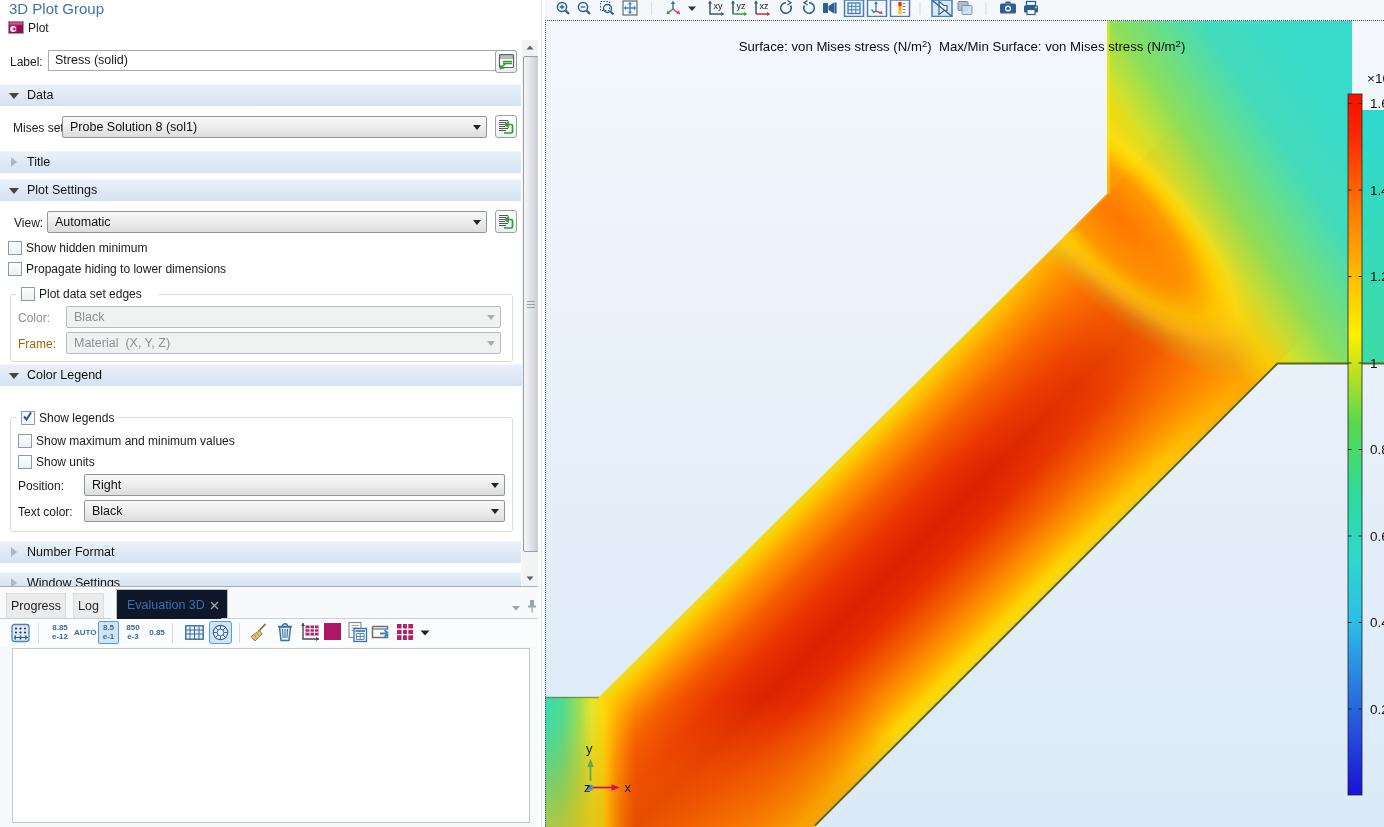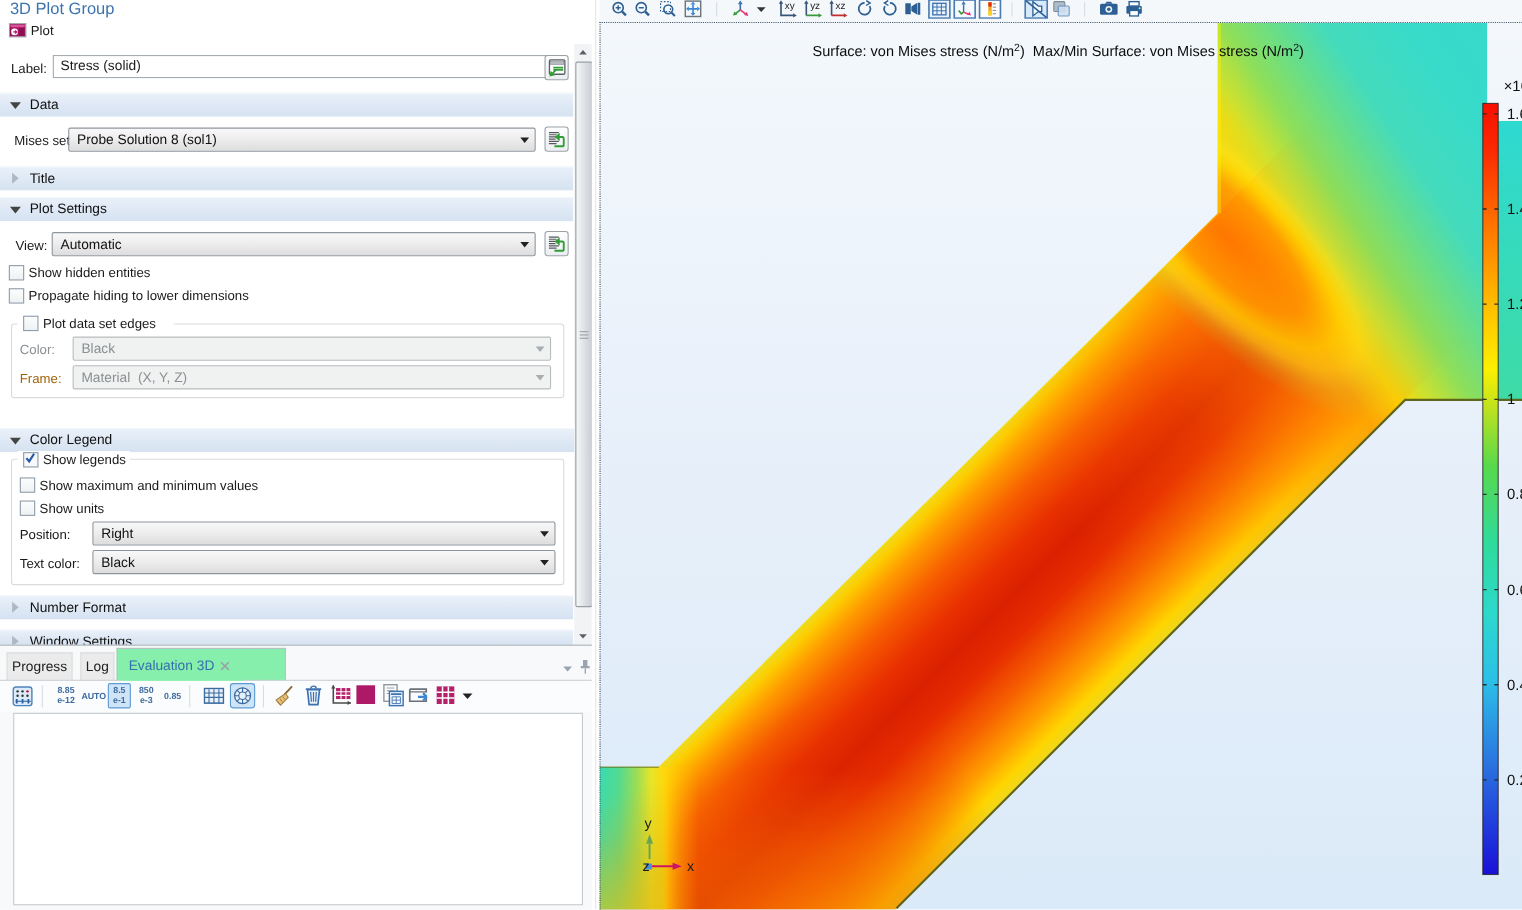--- a/index.html
+++ b/index.html
@@ -107,42 +107,42 @@
       <i class="a"></i>
     </div>
   <div class="fbtn" style="left:495px;top:210px;">
     <svg width="20" height="21" viewBox="0 0 20 21">
       <path d="M3 4.5h9 M3 6.5h7 M3 8.5h9 M3 10.5h6 M3 12.5h9 M3 14.5h7" stroke="#55595e" stroke-width="1.1"></path>
       <path d="M11.5 8.5 h3.5 a1.5 1.5 0 0 1 1.5 1.5 v5.5 a1.5 1.5 0 0 1 -1.5 1.5 H8" stroke="#2f9e35" stroke-width="1.7" fill="none"></path>
       <path d="M12.8 4.6 L8.2 8.5 12.8 12.4z" fill="#2f9e35"></path>
     </svg>
   </div>
   <div class="cb" style="left:8px;top:241px;"></div>
-  <div class="lbl" style="left:26px;top:241px;">Show hidden entities</div>
+  <div class="lbl" style="left:26px;top:241px;">Show hidden minimum</div>
   <div class="cb" style="left:8px;top:262px;"></div>
   <div class="lbl" style="left:26px;top:262px;">Propagate hiding to lower dimensions</div>
 
   <div class="gframe" style="left:10px;top:294px;width:501px;height:66px;"></div>
   <div class="abs" style="left:16px;top:286px;background:#fff;padding:0 5px;height:16px;">
     <div class="cb" style="left:5px;top:1px;position:absolute;"></div>
     <div class="lbl" style="left:23px;top:1px;position:absolute;">Plot data set edges</div>
     <div style="width:132px;"></div>
   </div>
   <div class="lbl" style="left:18px;top:311px;color:#8b9094;">Color:</div>
   <div class="combo dis" style="left:66px;top:306px;width:433px;">
       <div class="v">Black</div>
       <i class="a"></i>
     </div>
   <div class="lbl" style="left:18px;top:337px;color:#a16207;">Frame:</div>
   <div class="combo dis" style="left:66px;top:332px;width:433px;">
       <div class="v">Material&nbsp; (X, Y, Z)</div>
       <i class="a"></i>
     </div>
 
-  <div class="sechead abs" style="top:389px;padding-left:29px;">
+  <div class="sechead abs" style="top:364px;padding-left:29px;">
       <i class="arr-open"></i>
       <div class="tx">Color Legend</div>
     </div>
 
   <div class="gframe" style="left:10px;top:417px;width:501px;height:113px;"></div>
   <div class="abs" style="left:16px;top:410px;background:#fff;padding:0 5px;height:16px;text-decoration:underline;">
     <div class="cb" style="left:5px;top:1px;position:absolute;background:#f6f8fa;"></div>
     <svg style="position:absolute;left:5px;top:0px;" width="14" height="14" viewBox="0 0 14 14">
       <path d="M3 6.5 L5.5 9.5 L10 2.5" stroke="#2458a8" stroke-width="2" fill="none"></path>
     </svg>
@@ -193,21 +193,21 @@
 </div>
 
 <div id="bottompanel" class="abs">
 
   <div class="tab abs" style="left:6px;width:58px;">
       <div class="tx">Progress</div>
     </div>
   <div class="tab abs" style="left:73px;width:29px;">
       <div class="tx">Log</div>
     </div>
-  <div class="abs" style="left:106px;top:2px;width:110px;height:30px;background:#86efac;border:1px solid #b9c0c8;border-bottom:none;padding-left:42px;">
+  <div class="abs" style="left:116px;top:2px;width:110px;height:30px;background:#0f172a;border:1px solid #b9c0c8;border-bottom:none;">
     <div class="abs" style="left:10px;top:8px;font-size:12.5px;color:#3671ad;">Evaluation 3D</div>
     <svg class="abs" style="left:92px;top:10px;" width="11" height="11" viewBox="0 0 11 11">
       <path d="M2 2 L9 9 M9 2 L2 9" stroke="#9aa1a8" stroke-width="1.4"></path>
     </svg>
   </div>
   <div class="abs" style="left:0;top:31px;width:111px;height:1px;background:#c9ced3;"></div>
   <div class="abs" style="left:221px;top:31px;width:319px;height:1px;background:#c9ced3;"></div>
 
   <svg class="abs" style="left:510px;top:16px;" width="12" height="10" viewBox="0 0 12 10">
       <path d="M2 3 L6 7.5 L10 3z" fill="#9aa3b0"></path>

